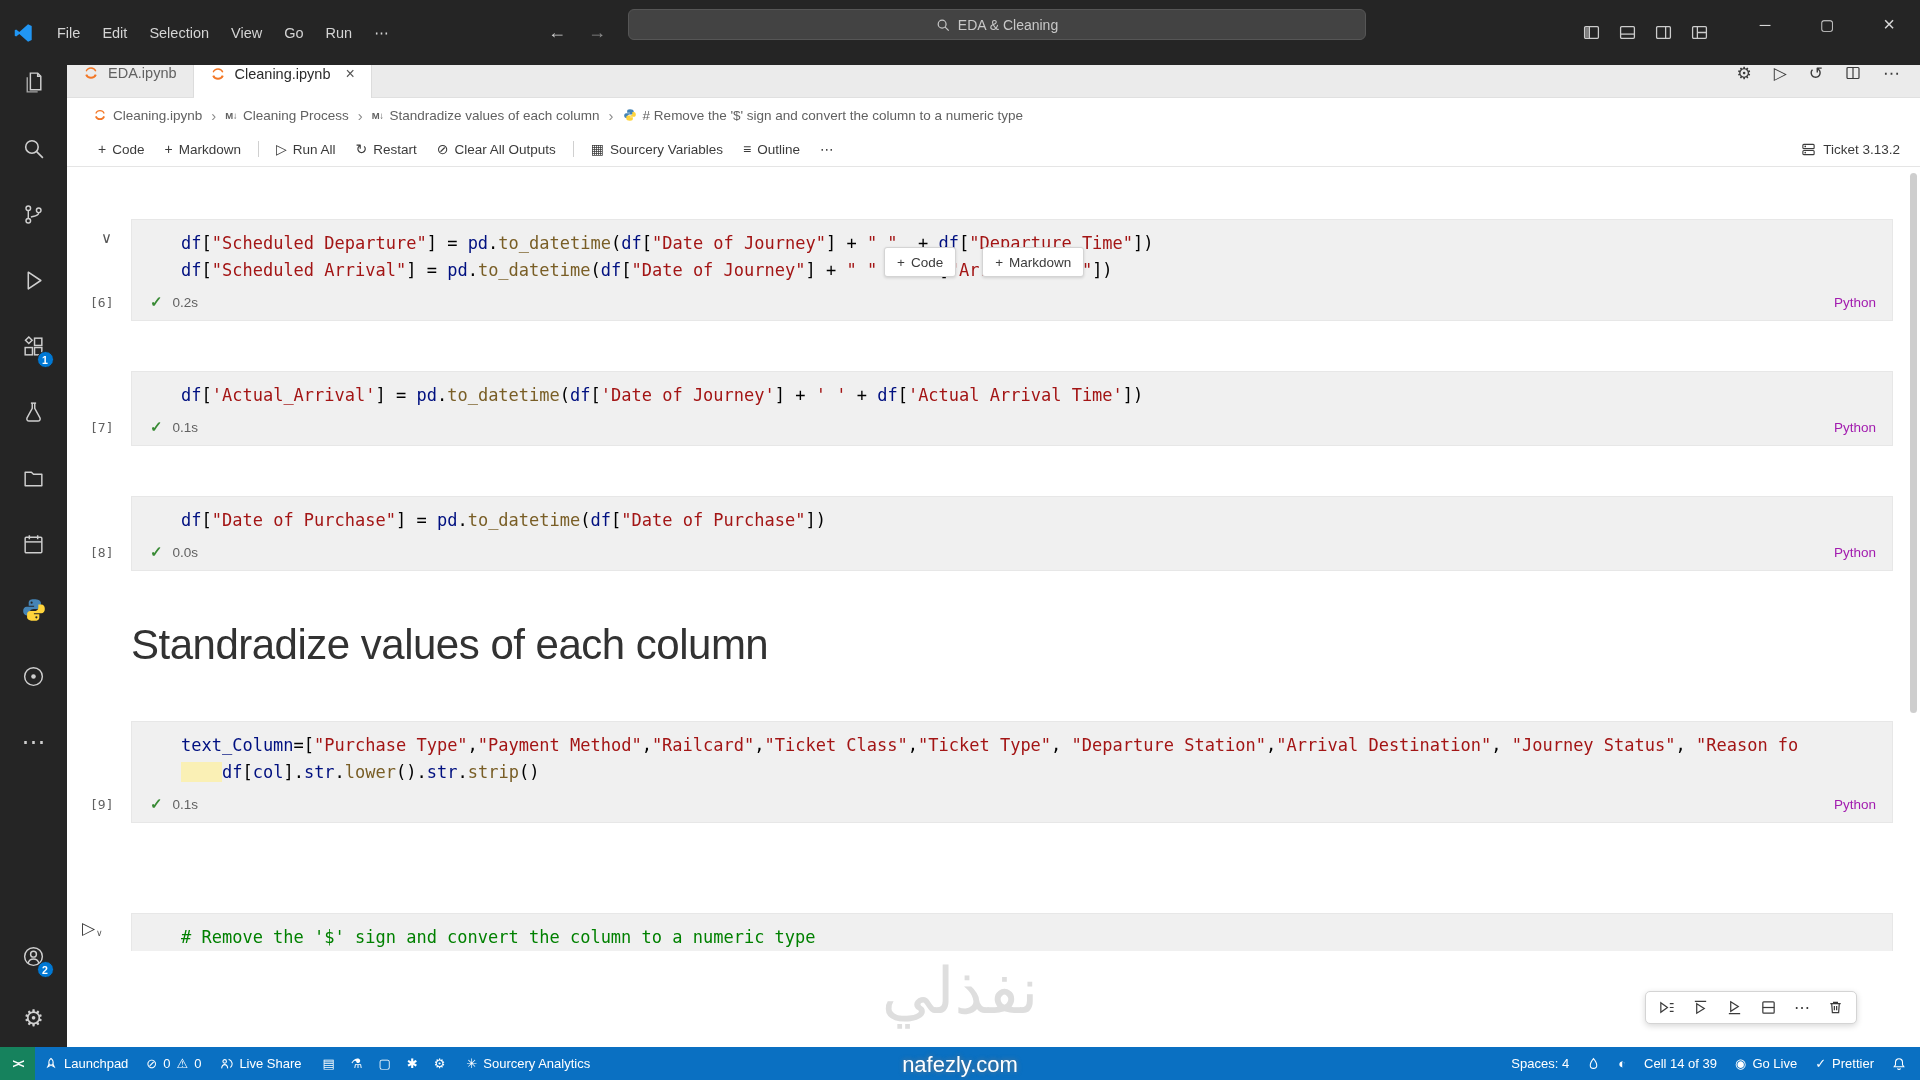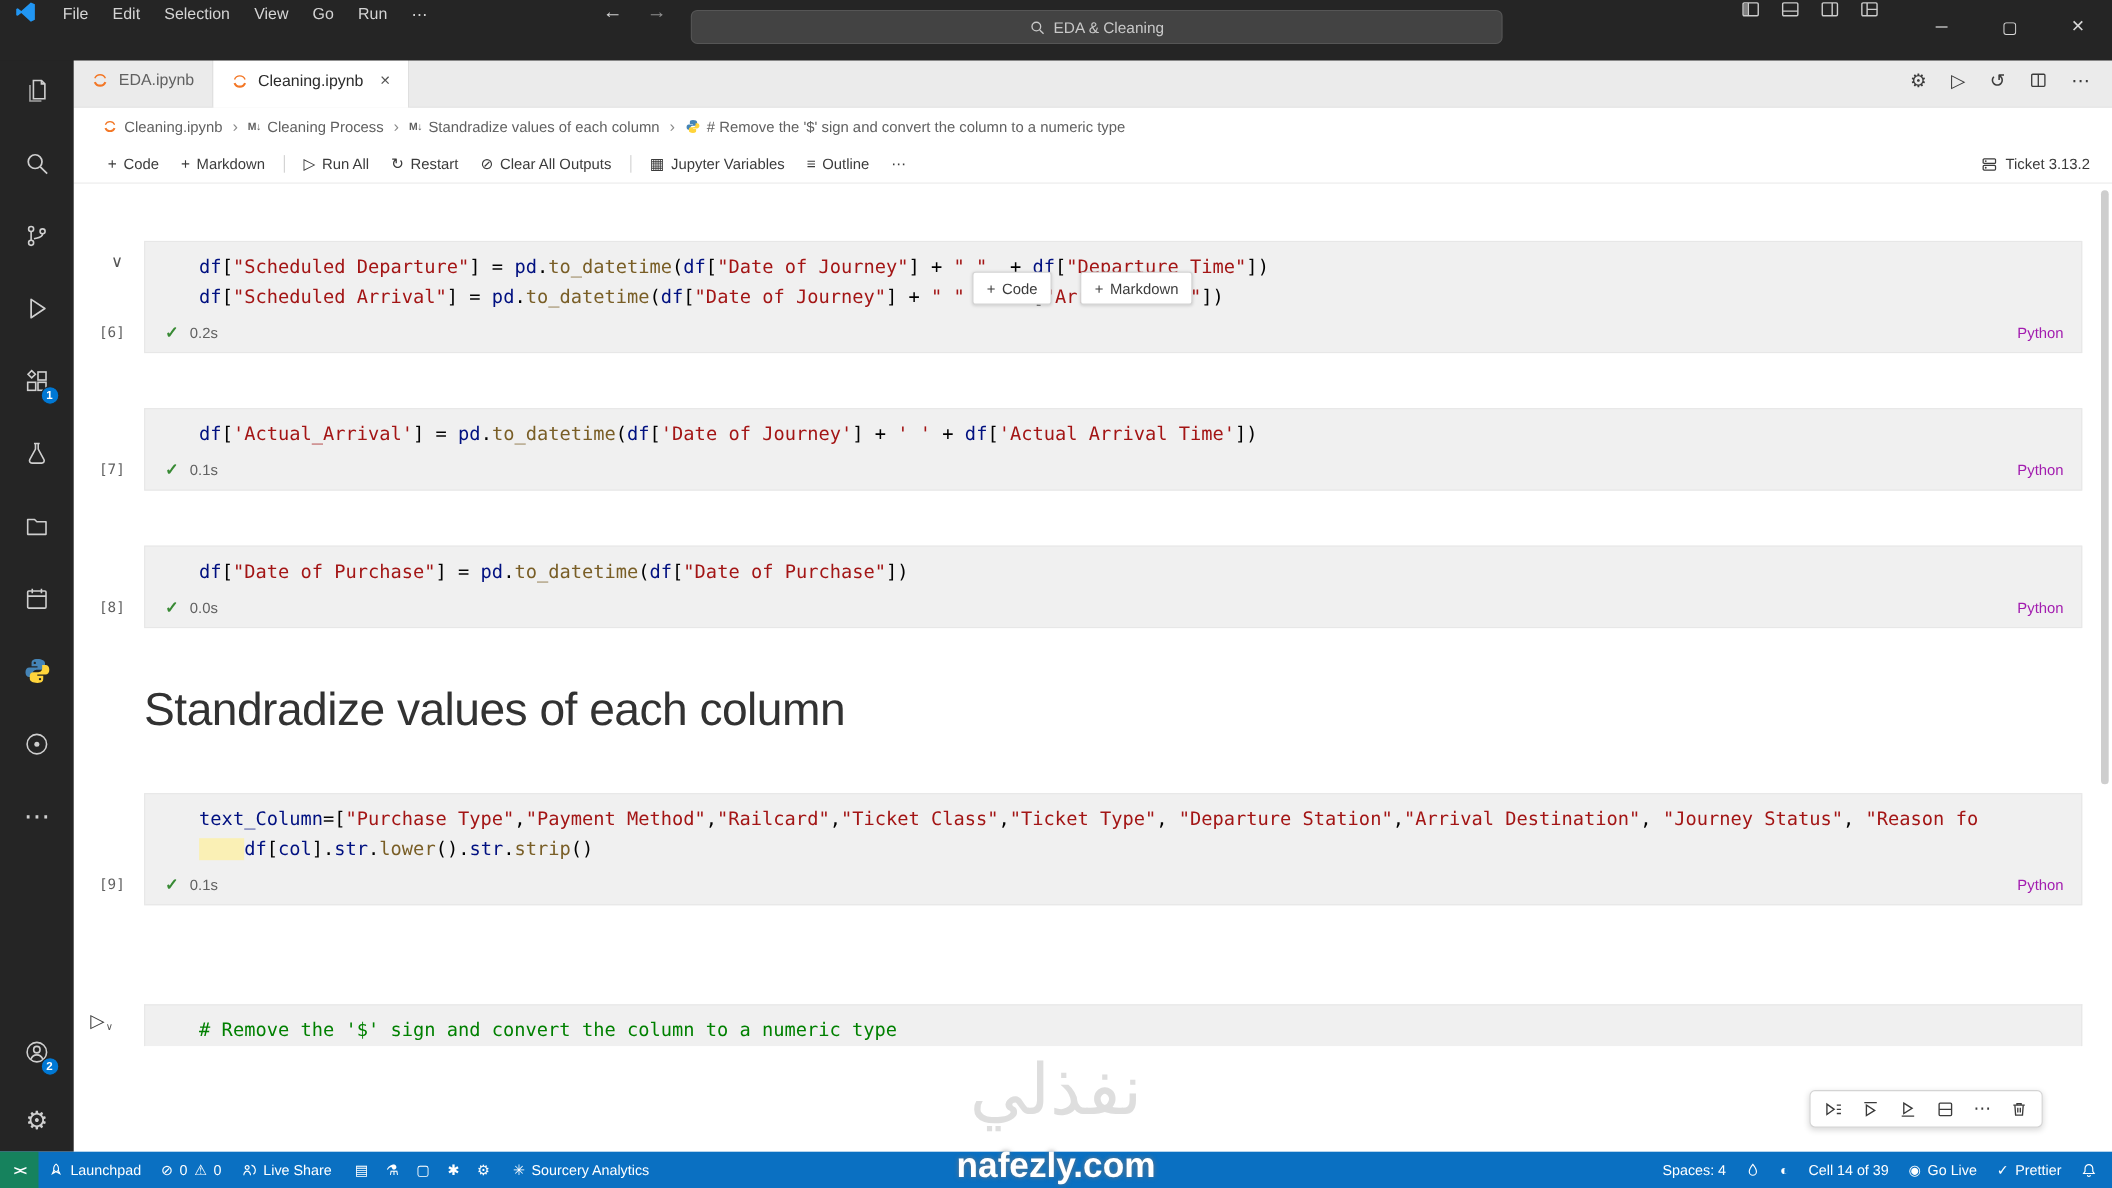--- a/index.html
+++ b/index.html
@@ -1,22 +1,22 @@
 <!DOCTYPE html>
 <html><head>
 <meta charset="utf-8">
 <style>
   *{margin:0;padding:0;box-sizing:border-box}
   html,body{width:1920px;height:1080px;overflow:hidden;background:#fff;
     font-family:"Liberation Sans",sans-serif;-webkit-font-smoothing:antialiased}
   .screen{position:relative;width:1920px;height:1080px;background:#fff;overflow:hidden}
 
   
-  .titlebar{position:absolute;top:0;left:0;right:0;height:55px;background:#252525;
-    display:flex;color:#d4d4d4;z-index:30}
+  .titlebar{position:absolute;top:0;left:0;right:0;height:65px;background:#252525;
+    display:flex;align-items:center;color:#d4d4d4;z-index:30}
   .tb-logo{width:46px;display:flex;justify-content:center}
   .menus{display:flex;font-size:14.5px}
   .menu-item{padding:5px 11px;border-radius:5px;cursor:default}
   .nav-arrows{position:absolute;left:548px;display:flex;gap:22px;font-size:18px;color:#cfcfcf}
   .nav-arrows .fwd{color:#8d8d8d}
   .searchbox{position:absolute;left:628px;top:9px;width:738px;height:31px;background:#434343;
     border:1px solid #565656;border-radius:6px;display:flex;align-items:center;justify-content:center;
     gap:8px;color:#c8c8c8;font-size:14px}
   .layout-icons{position:absolute;right:212px;display:flex;gap:19px;align-items:center}
   .win-controls{position:absolute;right:0;top:0;height:49px;display:flex}
@@ -104,22 +104,22 @@
     display:flex;align-items:center;color:#fff;font-size:13px;z-index:40}
   .sb-remote{width:35px;height:33px;background:#16825d;display:flex;align-items:center;
     justify-content:center;font-size:12px;letter-spacing:-2px;font-weight:bold}
   .sb-item{display:flex;align-items:center;gap:6px;padding:0 9px;height:100%}
   .sb-icons{display:flex;align-items:center;gap:16px;padding:0 12px;font-size:13px}
   .sb-right{margin-left:auto;display:flex;align-items:center;height:100%}
 
   
   .wm-ar{position:absolute;left:50%;transform:translateX(-50%);bottom:52px;font-size:64px;
     font-weight:normal;color:#dedede;z-index:9;pointer-events:none}
-  .wm-dom{position:absolute;left:50%;transform:translateX(-50%);bottom:2px;font-size:32px;
-    font-weight:bold;color:#fff;text-shadow:0 0 5px rgba(120,120,120,.9);z-index:45;pointer-events:none}
+  .wm-dom{position:absolute;left:50%;transform:translateX(-50%);bottom:2px;font-size:22px;
+    font-weight:normal;color:#fff;text-shadow:0 0 5px rgba(120,120,120,.9);z-index:45;pointer-events:none}
 
   svg{display:block}
 </style>
 </head>
 <body>
 
 <div class="screen">
 
   <div class="titlebar">
     <div class="tb-logo">
@@ -333,21 +333,21 @@
             <span class="ntb-icon">↻</span>
             <span>Restart</span>
           </span>
         <span class="ntb-item">
             <span class="ntb-icon">⊘</span>
             <span>Clear All Outputs</span>
           </span>
         <span class="ntb-sep"></span>
         <span class="ntb-item">
             <span class="ntb-icon">▦</span>
-            <span>Jupyter Variables</span>
+            <span>Sourcery Variables</span>
           </span>
         <span class="ntb-item">
             <span class="ntb-icon">≡</span>
             <span>Outline</span>
           </span>
         <span class="ntb-item">⋯</span>
         <span class="kernel">
           <svg width="15" height="15" viewBox="0 0 16 16">
               <rect x="2" y="2.5" width="12" height="4.5" rx="1" fill="none" stroke="#3b3b3b" stroke-width="1.2"></rect>
               <rect x="2" y="9" width="12" height="4.5" rx="1" fill="none" stroke="#3b3b3b" stroke-width="1.2"></rect>

